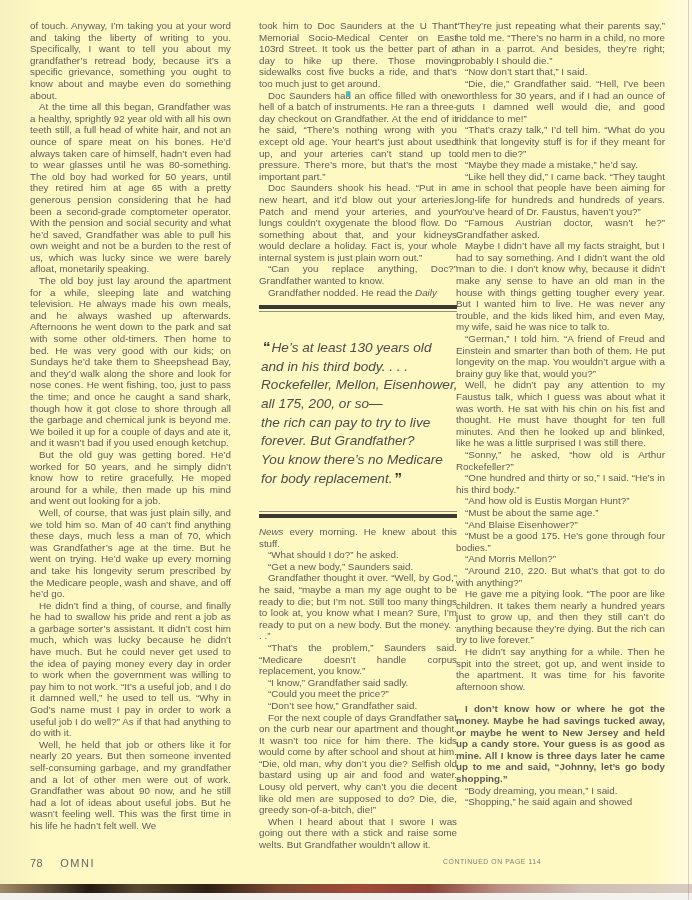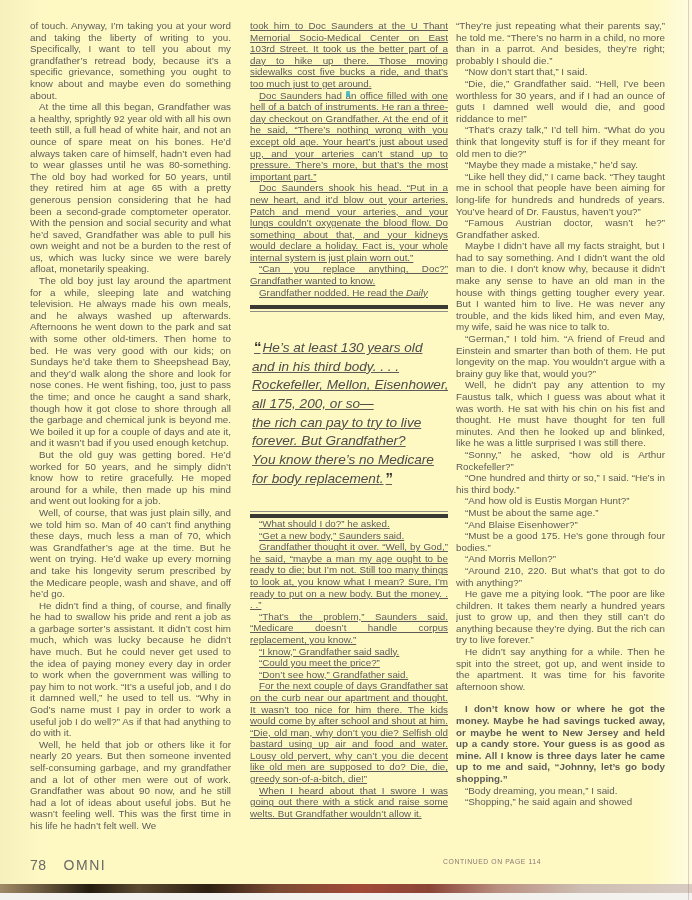--- a/index.html
+++ b/index.html
@@ -19,21 +19,21 @@
   }
   .col{
     position:absolute;top:20px;height:842px;overflow:hidden;
     font-size:9.8px;line-height:11.6px;
     text-align:justify;
   }
   .col p{margin:0;text-indent:9px;}
   .col p.noindent{text-indent:0;}
   .col p.gap{margin-top:11px;font-weight:bold;}
   .col-left{left:30px;width:201px;}
-  .col-mid{left:250px;width:198px;text-decoration:underline;}
+  .col-mid{left:259px;width:198px;}
   .col-right{left:456px;width:209px;}
   .ital{font-style:italic;}
 
   
   .pullquote-block{margin-top:7px;}
   .rule-thick{height:4px;background:#3b3934;}
   .rule-thin{height:1px;background:#8d8c86;}
   .rule-gap{height:2px;}
   .quote-body{
     padding:26px 2px 22px 2px;
@@ -45,21 +45,21 @@
   }
   .qmark{
     font-style:normal;font-weight:bold;color:#35332e;
     font-size:15px;letter-spacing:-1px;padding:0 2px;
   }
   .quote-line{white-space:nowrap;}
 
   
   .footer-left{
     position:absolute;left:30px;top:857px;
-    font-size:14px;color:#6a6965;letter-spacing:0.5px;
+    font-size:11px;color:#6a6965;letter-spacing:0.5px;
   }
   .footer-left .mag{margin-left:17px;letter-spacing:1.5px;}
   .footer-right{
     position:absolute;left:443px;top:858px;
     font-size:6.8px;color:#8a7672;letter-spacing:0.6px;
   }
 
   
   .bottom-strip{
     position:absolute;left:0;top:884px;width:692px;height:9px;
@@ -117,20 +117,21 @@
         <div class="quote-line">forever. But Grandfather?</div>
         <div class="quote-line">You know there’s no Medicare</div>
         <div class="quote-line"><span>for body replacement.</span><span class="qmark">”</span></div>
       </div>
 
       <div class="rule-thin"></div>
       <div class="rule-gap"></div>
       <div class="rule-thick"></div>
     </div>
 
+    <p class="noindent" style="margin-top:8px;"><span class="ital">News</span><span> every morning. He knew about this stuff.</span></p>
     <p>“What should I do?” he asked.</p>
     <p>“Get a new body,” Saunders said.</p>
     <p>Grandfather thought it over. “Well, by God,” he said, “maybe a man my age ought to be ready to die; but I’m not. Still too many things to look at, you know what I mean? Sure, I’m ready to put on a new body. But the money. . . .”</p>
     <p>“That’s the problem,” Saunders said. “Medicare doesn’t handle corpus replacement, you know.”</p>
     <p>“I know,” Grandfather said sadly.</p>
     <p>“Could you meet the price?”</p>
     <p>“Don’t see how,” Grandfather said.</p>
     <p>For the next couple of days Grandfather sat on the curb near our apartment and thought. It wasn’t too nice for him there. The kids would come by after school and shout at him. “Die, old man, why don’t you die? Selfish old bastard using up air and food and water. Lousy old pervert, why can’t you die decent like old men are supposed to do? Die, die, greedy son-of-a-bitch, die!”</p>
     <p>When I heard about that I swore I was going out there with a stick and raise some welts. But Grandfather wouldn’t allow it.</p>
   </div>

